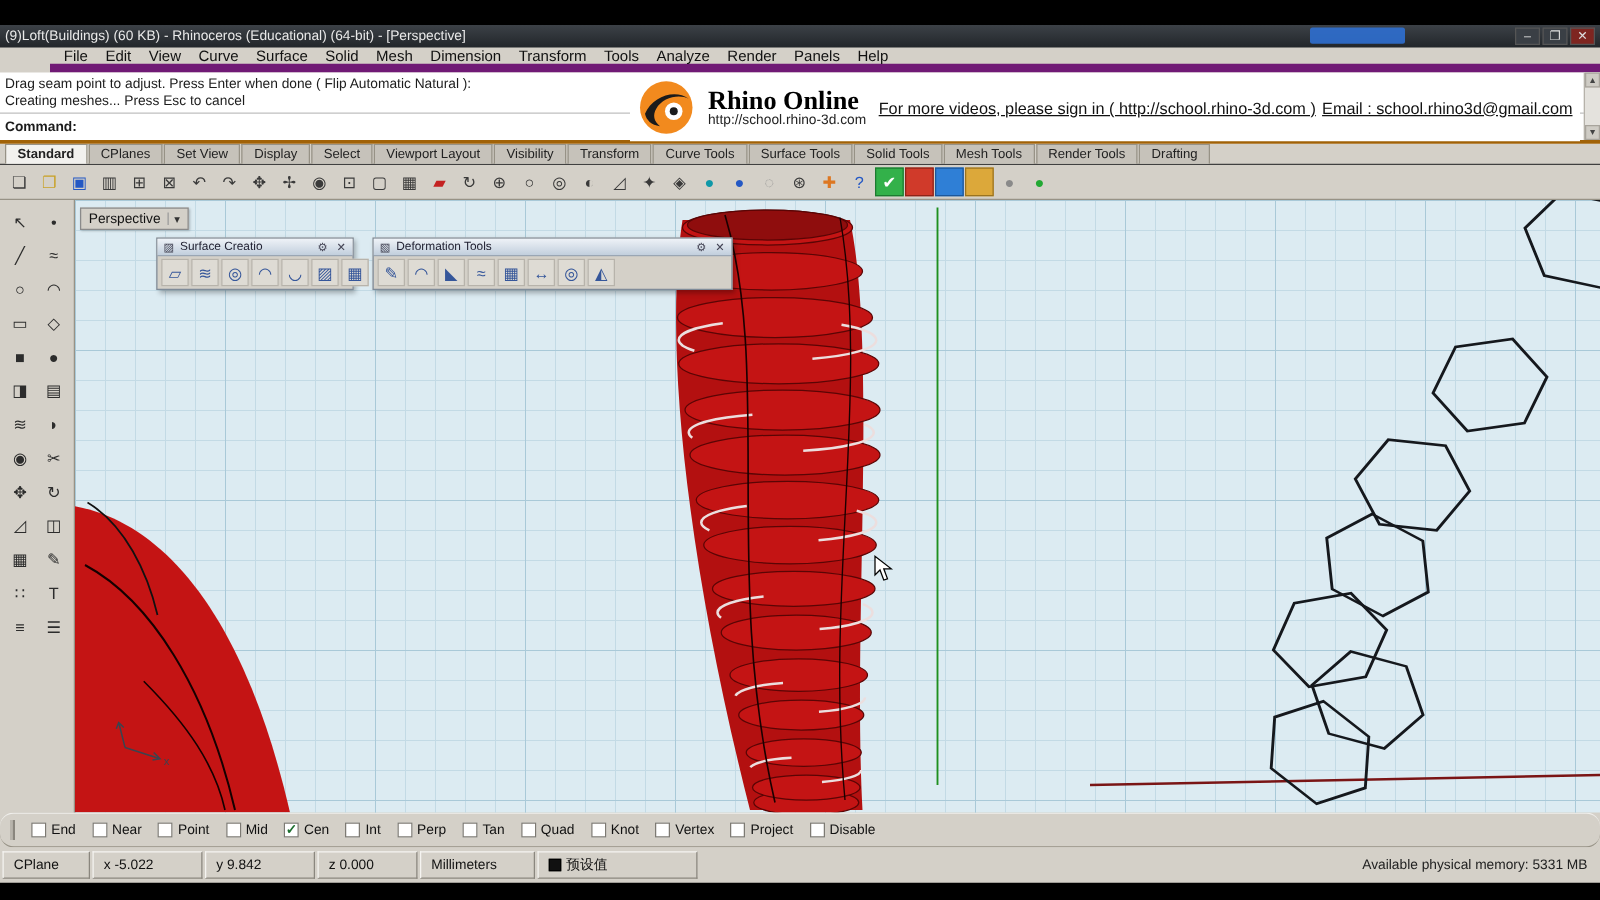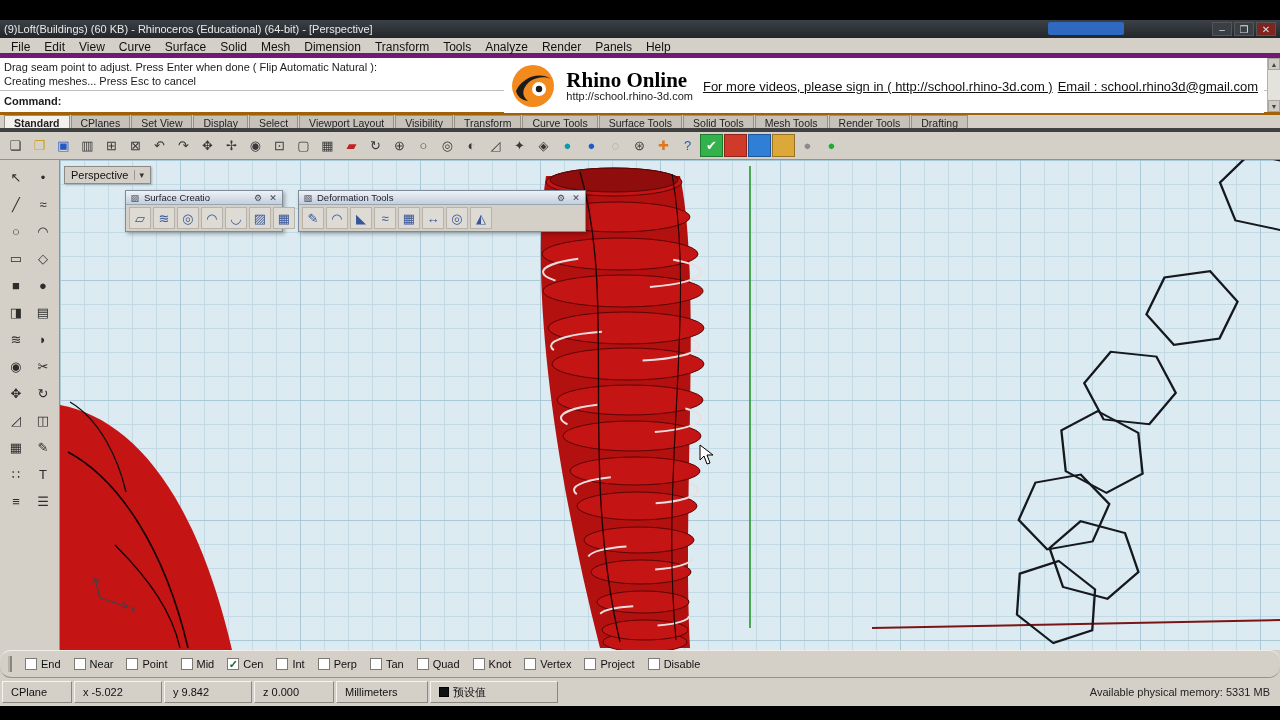--- a/index.html
+++ b/index.html
@@ -8,41 +8,41 @@
   .app { position:absolute; top:20px; left:0; width:1280px; height:686px; display:flex; flex-direction:column; background:#d4d0c8; }
 
   
   .titlebar { height:18px; background:linear-gradient(#3c4147,#22262a); color:#e9e9e9; display:flex; align-items:center; font-size:11px; padding:0 4px; position:relative; }
   .titlebar .ttl { flex:1; white-space:nowrap; overflow:hidden; }
   .win-btn { width:20px; height:14px; display:flex; align-items:center; justify-content:center; font-size:10px; color:#ddd; margin-left:2px; background:#3a3f45; border:1px solid #555; }
   .win-btn.close { background:#7e2520; }
   .overlay-artifact { position:absolute; left:1048px; top:2px; width:76px; height:13px; background:#2f6fd0; border-radius:2px; opacity:.9; }
 
   
-  .menubar { height:20px; display:flex; font-size:12px; color:#111; padding-left:4px; border-bottom:5px solid #701a75; }
+  .menubar { height:20px; display:flex; align-items:center; font-size:12px; color:#111; padding-left:4px; border-bottom:7px solid #701a75;margin-left:40px; }
   .menu-item { padding:2px 7px; cursor:default; }
 
   
   .cmdarea { height:57px; background:#fff; position:relative; border-bottom:3px solid #a16207; font-size:11px; color:#1c1c1c; }
   .cmd-history { padding:2px 0 0 4px; line-height:14px; }
   .cmd-promptrow { position:absolute; left:0; right:0; bottom:0; height:22px; border-top:1px solid #c0c0c0; padding:4px 0 0 4px; background:#fff; }
   .cmd-promptrow b { font-weight:bold; }
   .cmd-input { display:inline-block; min-width:300px; height:14px; vertical-align:middle; }
   .cmd-scroll { position:absolute; right:0; top:0; bottom:0; width:13px; background:#e4e2dd; border-left:1px solid #b6b2aa; display:flex; flex-direction:column; justify-content:space-between; }
   .cmd-scroll span { display:block; height:12px; text-align:center; font-size:7px; color:#444; background:#cfccc5; border:1px solid #a8a49c; line-height:11px; }
 
   
   .ad { position:absolute; right:16px; top:1px; height:54px; background:#fff; display:flex; align-items:center; gap:10px; padding:0 6px; }
   .ad .brandcol { display:flex; flex-direction:column; line-height:1.05; }
   .ad .brand { font-size:21px; font-weight:bold; color:#000; font-family:"Liberation Serif", serif; }
   .ad .url { font-size:11px; color:#222; }
   .ad .msgcol { display:flex; flex-direction:row; gap:5px; font-size:13px; color:#111;text-decoration:underline; }
 
   
-  .tabstrip { height:17px; display:flex; padding-left:4px; background:#d4d0c8; border-bottom:4px solid #404040; font-size:10.5px; }
+  .tabstrip { height:17px; display:flex; padding-left:4px; background:#d4d0c8; border-bottom:1px solid #404040; font-size:10.5px; }
   .tab { padding:1px 9px 2px 9px; border:1px solid #979286; border-bottom:none; margin-right:1px; background:#c6c2ba; color:#222; }
   .tab[data-active="true"] { background:#f2f1ee; font-weight:bold; }
 
   
   .toolbar { height:28px; display:flex; align-items:center; gap:1px; padding-left:4px; border-bottom:1px solid #979286; }
   .tb-icon { width:23px; height:23px; display:flex; align-items:center; justify-content:center; font-size:13px; color:#3a3a3a; border:1px solid transparent; }
   [data-variant="yellow"] { color:#c8a228; }
   [data-variant="blue"]   { color:#2458c4; }
   [data-variant="red"]    { color:#c42222; }
   [data-variant="teal"]   { color:#0f98a8; }

